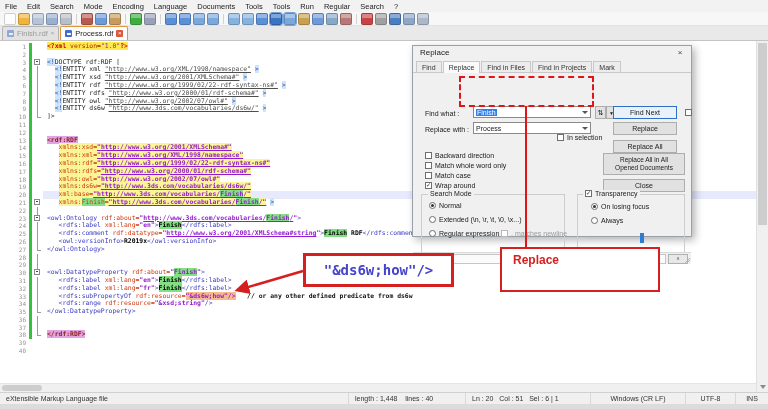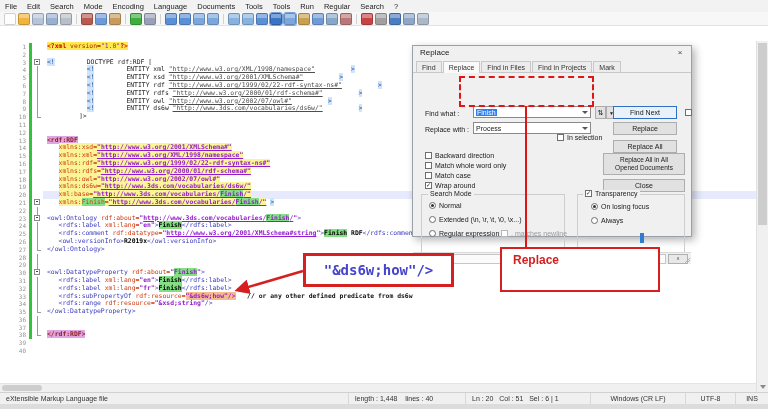--- a/index.html
+++ b/index.html
@@ -36,21 +36,21 @@
   .fold.fb::after{content:"";position:absolute;left:4px;top:2px;width:2px;height:1px;background:#444;}
   .fold.fv::before{content:"";position:absolute;left:5px;top:0;width:1px;height:100%;background:#9a9a9a;}
   .fold.fe::before{content:"";position:absolute;left:5px;top:0;width:1px;height:4px;background:#9a9a9a;}
   .fold.fe::after{content:"";position:absolute;left:5px;top:4px;width:4px;height:1px;background:#9a9a9a;}
   .rowtxt{flex:1;padding-left:4px;height:100%;}
   .rowtxt.cur{background:#e6eafc;}
   
   .xd{color:#d00000;font-weight:bold;background:#ffe94d;}
   .xda{color:#a52a00;background:#ffe94d;}
   .xds{color:#8a1fd0;background:#ffe94d;}
-  .dtd{color:#1a1a1a;padding-left:32px;}
+  .dtd{color:#1a1a1a;}
   .dtdd{color:#1a4ba0;background:#cfe3f9;}
   .dtds{color:#4d4d4d;text-decoration:underline;}
   .tag{color:#3a3ac0;text-align:center;}
   .tagend{color:#1a4ba0;background:#cfe3f9;}
   .attr{color:#cf3a10;}
   .str{color:#951bd1;font-weight:bold;}
   .url{color:#951bd1;font-weight:bold;text-decoration:underline;}
   .txt{color:#000;font-weight:bold;}
   .cmt{color:#111;font-weight:bold;}
   .match{color:#8b1a1a;background:#e2a4e0;font-weight:bold;}
@@ -158,20 +158,32 @@
       <span class="ticon" style="background-color: rgb(111, 154, 216);"></span>
       <span class="ticon" style="background-color: rgb(136, 168, 200);"></span>
       <span class="ticon" style="background-color: rgb(184, 120, 120);"></span>
       <span class="tsep"></span>
       <span class="ticon" style="background-color: rgb(200, 68, 68);"></span>
       <span class="ticon" style="background-color: rgb(160, 160, 160);"></span>
       <span class="ticon" style="background-color: rgb(74, 126, 192);"></span>
       <span class="ticon" style="background-color: rgb(143, 166, 201);"></span>
       <span class="ticon" style="background-color: rgb(170, 184, 200);"></span>
     </div>
+  <div class="tabbar">
+      <div class="tab">
+        <span class="floppy"></span>
+        <span>Finish.rdf</span>
+        <span class="tabx">×</span>
+      </div>
+      <div class="tab active">
+        <span class="floppy"></span>
+        <span>Process.rdf</span>
+        <span class="tabx">×</span>
+      </div>
+    </div>
 
   <div class="editor">
     <div class="code"><div class="cl"><span class="ln">1</span><span class="chg on"></span><span class="fold"></span><span class="rowtxt"><span class="xd">&lt;?xml</span><span class="xda"> version=</span><span class="xds">"1.0"</span><span class="xd">?&gt;</span></span></div><div class="cl"><span class="ln">2</span><span class="chg on"></span><span class="fold"></span><span class="rowtxt"></span></div><div class="cl"><span class="ln">3</span><span class="chg on"></span><span class="fold fb"></span><span class="rowtxt"><span class="dtdd">&lt;!</span><span class="dtd">DOCTYPE rdf:RDF [</span></span></div><div class="cl"><span class="ln">4</span><span class="chg on"></span><span class="fold fv"></span><span class="rowtxt"><span class="dtd">  </span><span class="dtdd">&lt;!</span><span class="dtd">ENTITY xml </span><span class="dtds">"http://www.w3.org/XML/1998/namespace"</span><span class="dtd"> </span><span class="dtdd">&gt;</span></span></div><div class="cl"><span class="ln">5</span><span class="chg on"></span><span class="fold fv"></span><span class="rowtxt"><span class="dtd">  </span><span class="dtdd">&lt;!</span><span class="dtd">ENTITY xsd </span><span class="dtds">"http://www.w3.org/2001/XMLSchema#"</span><span class="dtd"> </span><span class="dtdd">&gt;</span></span></div><div class="cl"><span class="ln">6</span><span class="chg on"></span><span class="fold fv"></span><span class="rowtxt"><span class="dtd">  </span><span class="dtdd">&lt;!</span><span class="dtd">ENTITY rdf </span><span class="dtds">"http://www.w3.org/1999/02/22-rdf-syntax-ns#"</span><span class="dtd"> </span><span class="dtdd">&gt;</span></span></div><div class="cl"><span class="ln">7</span><span class="chg on"></span><span class="fold fv"></span><span class="rowtxt"><span class="dtd">  </span><span class="dtdd">&lt;!</span><span class="dtd">ENTITY rdfs </span><span class="dtds">"http://www.w3.org/2000/01/rdf-schema#"</span><span class="dtd"> </span><span class="dtdd">&gt;</span></span></div><div class="cl"><span class="ln">8</span><span class="chg on"></span><span class="fold fv"></span><span class="rowtxt"><span class="dtd">  </span><span class="dtdd">&lt;!</span><span class="dtd">ENTITY owl </span><span class="dtds">"http://www.w3.org/2002/07/owl#"</span><span class="dtd"> </span><span class="dtdd">&gt;</span></span></div><div class="cl"><span class="ln">9</span><span class="chg on"></span><span class="fold fv"></span><span class="rowtxt"><span class="dtd">  </span><span class="dtdd">&lt;!</span><span class="dtd">ENTITY ds6w </span><span class="dtds">"http://www.3ds.com/vocabularies/ds6w/"</span><span class="dtd"> </span><span class="dtdd">&gt;</span></span></div><div class="cl"><span class="ln">10</span><span class="chg on"></span><span class="fold fe"></span><span class="rowtxt"><span class="dtd">]&gt;</span></span></div><div class="cl"><span class="ln">11</span><span class="chg on"></span><span class="fold"></span><span class="rowtxt"></span></div><div class="cl"><span class="ln">12</span><span class="chg on"></span><span class="fold"></span><span class="rowtxt"></span></div><div class="cl"><span class="ln">13</span><span class="chg on"></span><span class="fold"></span><span class="rowtxt"><span class="match">&lt;rdf:RDF</span></span></div><div class="cl"><span class="ln">14</span><span class="chg on"></span><span class="fold"></span><span class="rowtxt"><span class="pln">   </span><span class="attr y">xmlns:xsd=</span><span class="url y">"http://www.w3.org/2001/XMLSchema#"</span></span></div><div class="cl"><span class="ln">15</span><span class="chg on"></span><span class="fold"></span><span class="rowtxt"><span class="pln">   </span><span class="attr y">xmlns:xml=</span><span class="url y">"http://www.w3.org/XML/1998/namespace"</span></span></div><div class="cl"><span class="ln">16</span><span class="chg on"></span><span class="fold"></span><span class="rowtxt"><span class="pln">   </span><span class="attr y">xmlns:rdf=</span><span class="url y">"http://www.w3.org/1999/02/22-rdf-syntax-ns#"</span></span></div><div class="cl"><span class="ln">17</span><span class="chg on"></span><span class="fold"></span><span class="rowtxt"><span class="pln">   </span><span class="attr y">xmlns:rdfs=</span><span class="url y">"http://www.w3.org/2000/01/rdf-schema#"</span></span></div><div class="cl"><span class="ln">18</span><span class="chg on"></span><span class="fold"></span><span class="rowtxt"><span class="pln">   </span><span class="attr y">xmlns:owl=</span><span class="url y">"http://www.w3.org/2002/07/owl#"</span></span></div><div class="cl"><span class="ln">19</span><span class="chg on"></span><span class="fold"></span><span class="rowtxt"><span class="pln">   </span><span class="attr y">xmlns:ds6w=</span><span class="url y">"http://www.3ds.com/vocabularies/ds6w/"</span></span></div><div class="cl"><span class="ln">20</span><span class="chg on"></span><span class="fold"></span><span class="rowtxt cur"><span class="pln">   </span><span class="attr y">xml:base=</span><span class="url y">"http://www.3ds.com/vocabularies/</span><span class="url g">Finish</span><span class="url y">/"</span></span></div><div class="cl"><span class="ln">21</span><span class="chg on"></span><span class="fold fb"></span><span class="rowtxt"><span class="pln">   </span><span class="attr y">xmlns:</span><span class="attr g">Finish</span><span class="attr y">=</span><span class="url y">"http://www.3ds.com/vocabularies/</span><span class="url g">Finish</span><span class="url y">/"</span><span class="pln"> </span><span class="tagend">&gt;</span></span></div><div class="cl"><span class="ln">22</span><span class="chg on"></span><span class="fold fv"></span><span class="rowtxt"></span></div><div class="cl"><span class="ln">23</span><span class="chg on"></span><span class="fold fb"></span><span class="rowtxt"><span class="tag">&lt;owl:Ontology </span><span class="attr">rdf:about=</span><span class="str">"</span><span class="url">http://www.3ds.com/vocabularies/</span><span class="url g">Finish</span><span class="url">/</span><span class="str">"</span><span class="tag">&gt;</span></span></div><div class="cl"><span class="ln">24</span><span class="chg on"></span><span class="fold fv"></span><span class="rowtxt"><span class="pln">   </span><span class="tag">&lt;rdfs:label </span><span class="attr">xml:lang=</span><span class="str">"en"</span><span class="tag">&gt;</span><span class="txt g">Finish</span><span class="tag">&lt;/rdfs:label&gt;</span></span></div><div class="cl"><span class="ln">25</span><span class="chg on"></span><span class="fold fv"></span><span class="rowtxt"><span class="pln">   </span><span class="tag">&lt;rdfs:comment </span><span class="attr">rdf:datatype=</span><span class="str">"</span><span class="url">http://www.w3.org/2001/XMLSchema#string</span><span class="str">"</span><span class="tag">&gt;</span><span class="txt g">Finish</span><span class="txt"> RDF</span><span class="tag">&lt;/rdfs:comment&gt;</span></span></div><div class="cl"><span class="ln">26</span><span class="chg on"></span><span class="fold fv"></span><span class="rowtxt"><span class="pln">   </span><span class="tag">&lt;owl:versionInfo&gt;</span><span class="txt">R2019x</span><span class="tag">&lt;/owl:versionInfo&gt;</span></span></div><div class="cl"><span class="ln">27</span><span class="chg on"></span><span class="fold fe"></span><span class="rowtxt"><span class="tag">&lt;/owl:Ontology&gt;</span></span></div><div class="cl"><span class="ln">28</span><span class="chg on"></span><span class="fold fv"></span><span class="rowtxt"></span></div><div class="cl"><span class="ln">29</span><span class="chg on"></span><span class="fold fv"></span><span class="rowtxt"></span></div><div class="cl"><span class="ln">30</span><span class="chg on"></span><span class="fold fb"></span><span class="rowtxt"><span class="tag">&lt;owl:DatatypeProperty </span><span class="attr">rdf:about=</span><span class="str">"</span><span class="str g">Finish</span><span class="str">"</span><span class="tag">&gt;</span></span></div><div class="cl"><span class="ln">31</span><span class="chg on"></span><span class="fold fv"></span><span class="rowtxt"><span class="pln">   </span><span class="tag">&lt;rdfs:label </span><span class="attr">xml:lang=</span><span class="str">"en"</span><span class="tag">&gt;</span><span class="txt g">Finish</span><span class="tag">&lt;/rdfs:label&gt;</span></span></div><div class="cl"><span class="ln">32</span><span class="chg on"></span><span class="fold fv"></span><span class="rowtxt"><span class="pln">   </span><span class="tag">&lt;rdfs:label </span><span class="attr">xml:lang=</span><span class="str">"fr"</span><span class="tag">&gt;</span><span class="txt g">Finish</span><span class="tag">&lt;/rdfs:label&gt;</span></span></div><div class="cl"><span class="ln">33</span><span class="chg on"></span><span class="fold fv"></span><span class="rowtxt"><span class="pln">   </span><span class="tag">&lt;rdfs:subPropertyOf </span><span class="attr">rdf:resource=</span><span class="str o">"&amp;ds6w;how"/&gt;</span><span class="pln">   </span><span class="cmt">// or any other defined predicate from ds6w</span></span></div><div class="cl"><span class="ln">34</span><span class="chg on"></span><span class="fold fv"></span><span class="rowtxt"><span class="pln">   </span><span class="tag">&lt;rdfs:range </span><span class="attr">rdf:resource=</span><span class="str">"&amp;xsd;string"</span><span class="tag">/&gt;</span></span></div><div class="cl"><span class="ln">35</span><span class="chg on"></span><span class="fold fe"></span><span class="rowtxt"><span class="tag">&lt;/owl:DatatypeProperty&gt;</span></span></div><div class="cl"><span class="ln">36</span><span class="chg on"></span><span class="fold fv"></span><span class="rowtxt"></span></div><div class="cl"><span class="ln">37</span><span class="chg on"></span><span class="fold fv"></span><span class="rowtxt"></span></div><div class="cl"><span class="ln">38</span><span class="chg on"></span><span class="fold fe"></span><span class="rowtxt"><span class="match">&lt;/rdf:RDF&gt;</span></span></div><div class="cl"><span class="ln">39</span><span class="chg"></span><span class="fold"></span><span class="rowtxt"></span></div><div class="cl"><span class="ln">40</span><span class="chg"></span><span class="fold"></span><span class="rowtxt"></span></div></div>
   </div>
 
   <div class="vscroll">
     <div class="vthumb"></div>
     <div class="varrow dn"></div>
   </div>
   <div class="hscroll">

